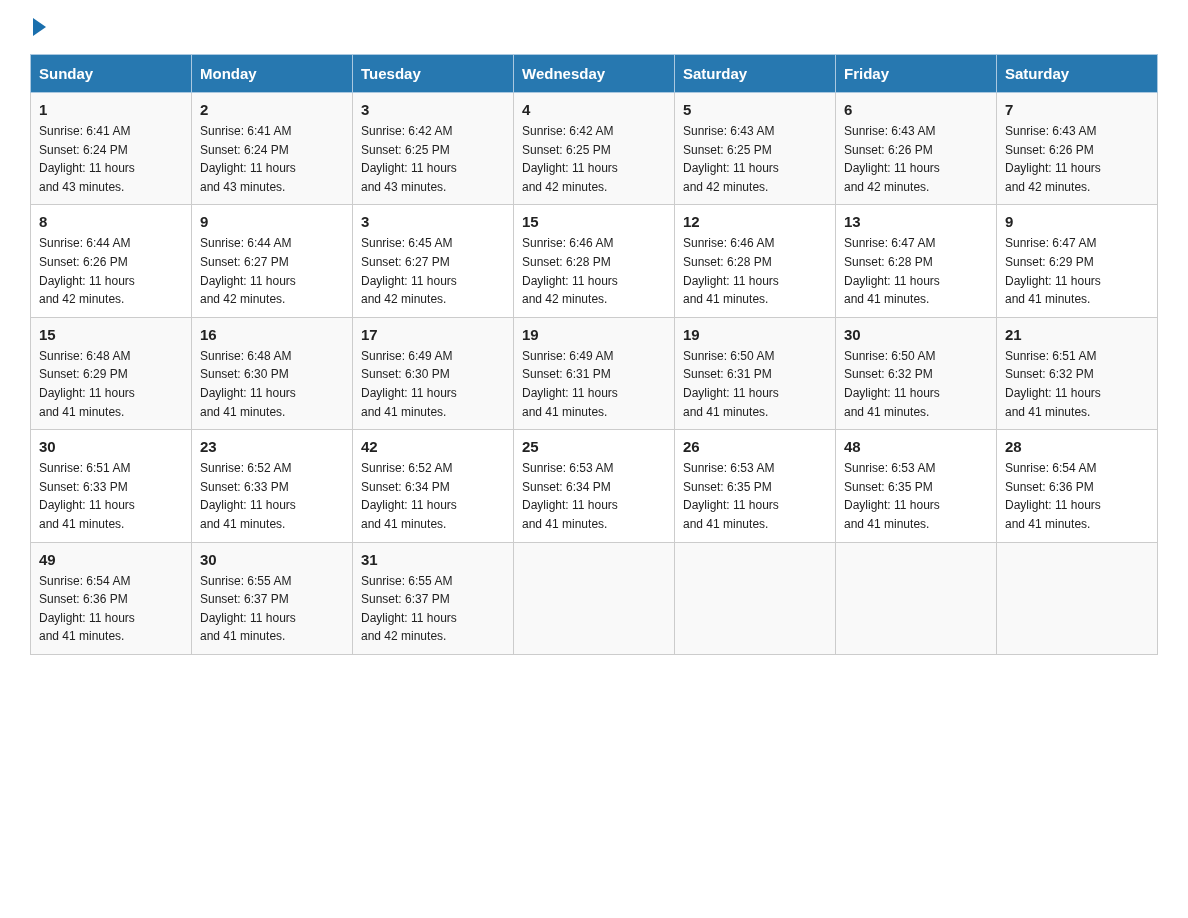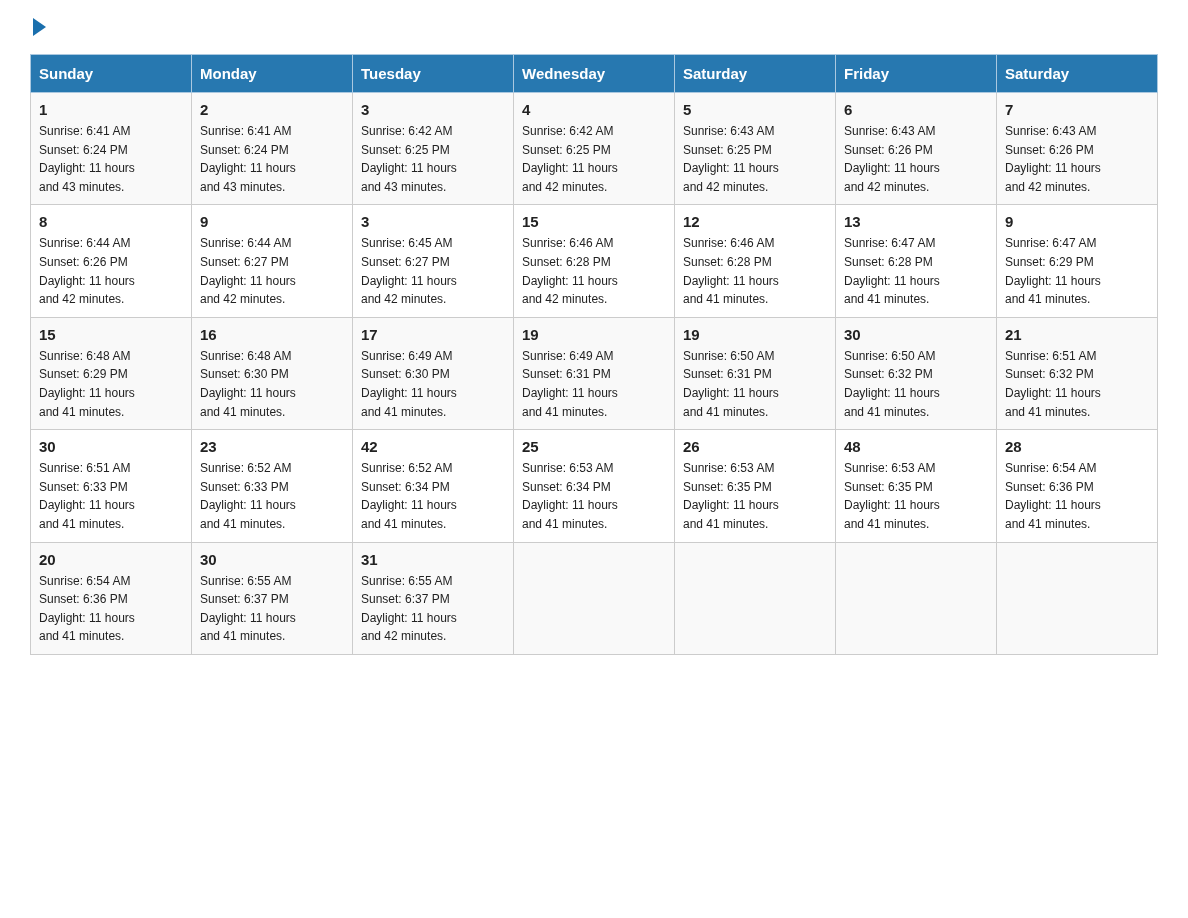--- a/index.html
+++ b/index.html
@@ -245,21 +245,21 @@
           <span class="day-num">48</span>
           <div class="day-info">Sunrise: 6:53 AM<br>Sunset: 6:35 PM<br>Daylight: 11 hours<br>and 41 minutes.</div>
         </td>
         <td>
           <span class="day-num">28</span>
           <div class="day-info">Sunrise: 6:54 AM<br>Sunset: 6:36 PM<br>Daylight: 11 hours<br>and 41 minutes.</div>
         </td>
       </tr>
       <tr>
         <td>
-          <span class="day-num">20</span>
+          <span class="day-num">49</span>
           <div class="day-info">Sunrise: 6:54 AM<br>Sunset: 6:36 PM<br>Daylight: 11 hours<br>and 41 minutes.</div>
         </td>
         <td>
           <span class="day-num">30</span>
           <div class="day-info">Sunrise: 6:55 AM<br>Sunset: 6:37 PM<br>Daylight: 11 hours<br>and 41 minutes.</div>
         </td>
         <td>
           <span class="day-num">31</span>
           <div class="day-info">Sunrise: 6:55 AM<br>Sunset: 6:37 PM<br>Daylight: 11 hours<br>and 42 minutes.</div>
         </td>

